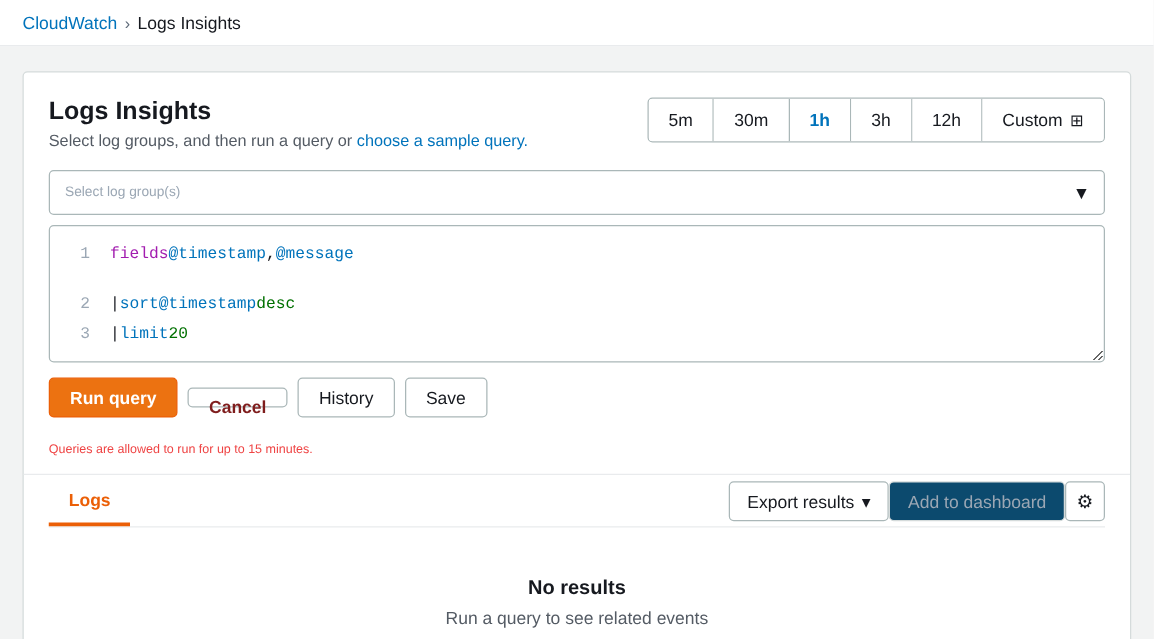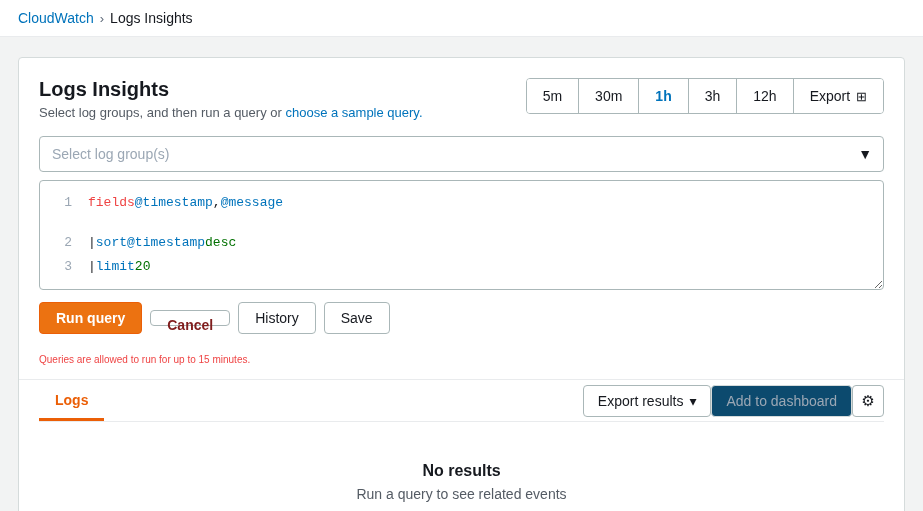--- a/index.html
+++ b/index.html
@@ -98,21 +98,21 @@
     .select-wrapper {
       position: relative;
       width: 100%;
     }
     .select-wrapper select {
       width: 100%;
       height: 36px;
       border: 1px solid #aab7b8;
       border-radius: 4px;
       padding: 0 12px;
-      font-size: 14px;
+      font-size: 11px;
       color: #9ba7b4;
       background: #fff;
       appearance: none;
       cursor: pointer;
     }
     .select-chevron {
       position: absolute;
       right: 12px;
       top: 50%;
       transform: translateY(-50%);
@@ -140,21 +140,21 @@
     }
     .line-num {
       color: #9ba7b4;
       min-width: 20px;
       margin-right: 16px;
       text-align: right;
       user-select: none;
       font-size: 13px;
     }
     .code-text { color: #16191f; }
-    .kw-field { color: #ef4444; }
+    .kw-field { color: #a21caf; }
     .kw-at { color: #0073bb; }
     .kw-pipe { color: #16191f; }
     .kw-sort { color: #0073bb; margin-top: 16px; }
     .kw-desc { color: #007000; }
     .kw-limit { color: #0073bb; }
     .kw-num { color: #007000; }
     .actions-row {
       display: flex;
       align-items: center;
       gap: 8px;
@@ -308,21 +308,21 @@
           <a href="#">choose a sample query.</a>
         </div>
       </div>
       <div class="time-range-bar">
         <button class="time-btn">5m</button>
         <button class="time-btn">30m</button>
         <button class="time-btn active">1h</button>
         <button class="time-btn">3h</button>
         <button class="time-btn">12h</button>
         <button class="time-btn custom-btn">
-          <span>Export</span>
+          <span>Custom</span>
           <span style="font-size:13px;">⊞</span>
         </button>
       </div>
     </div>
 
     <div class="select-row">
       <div class="select-wrapper">
         <select>
           <option value="">Select log group(s)</option>
         </select>

